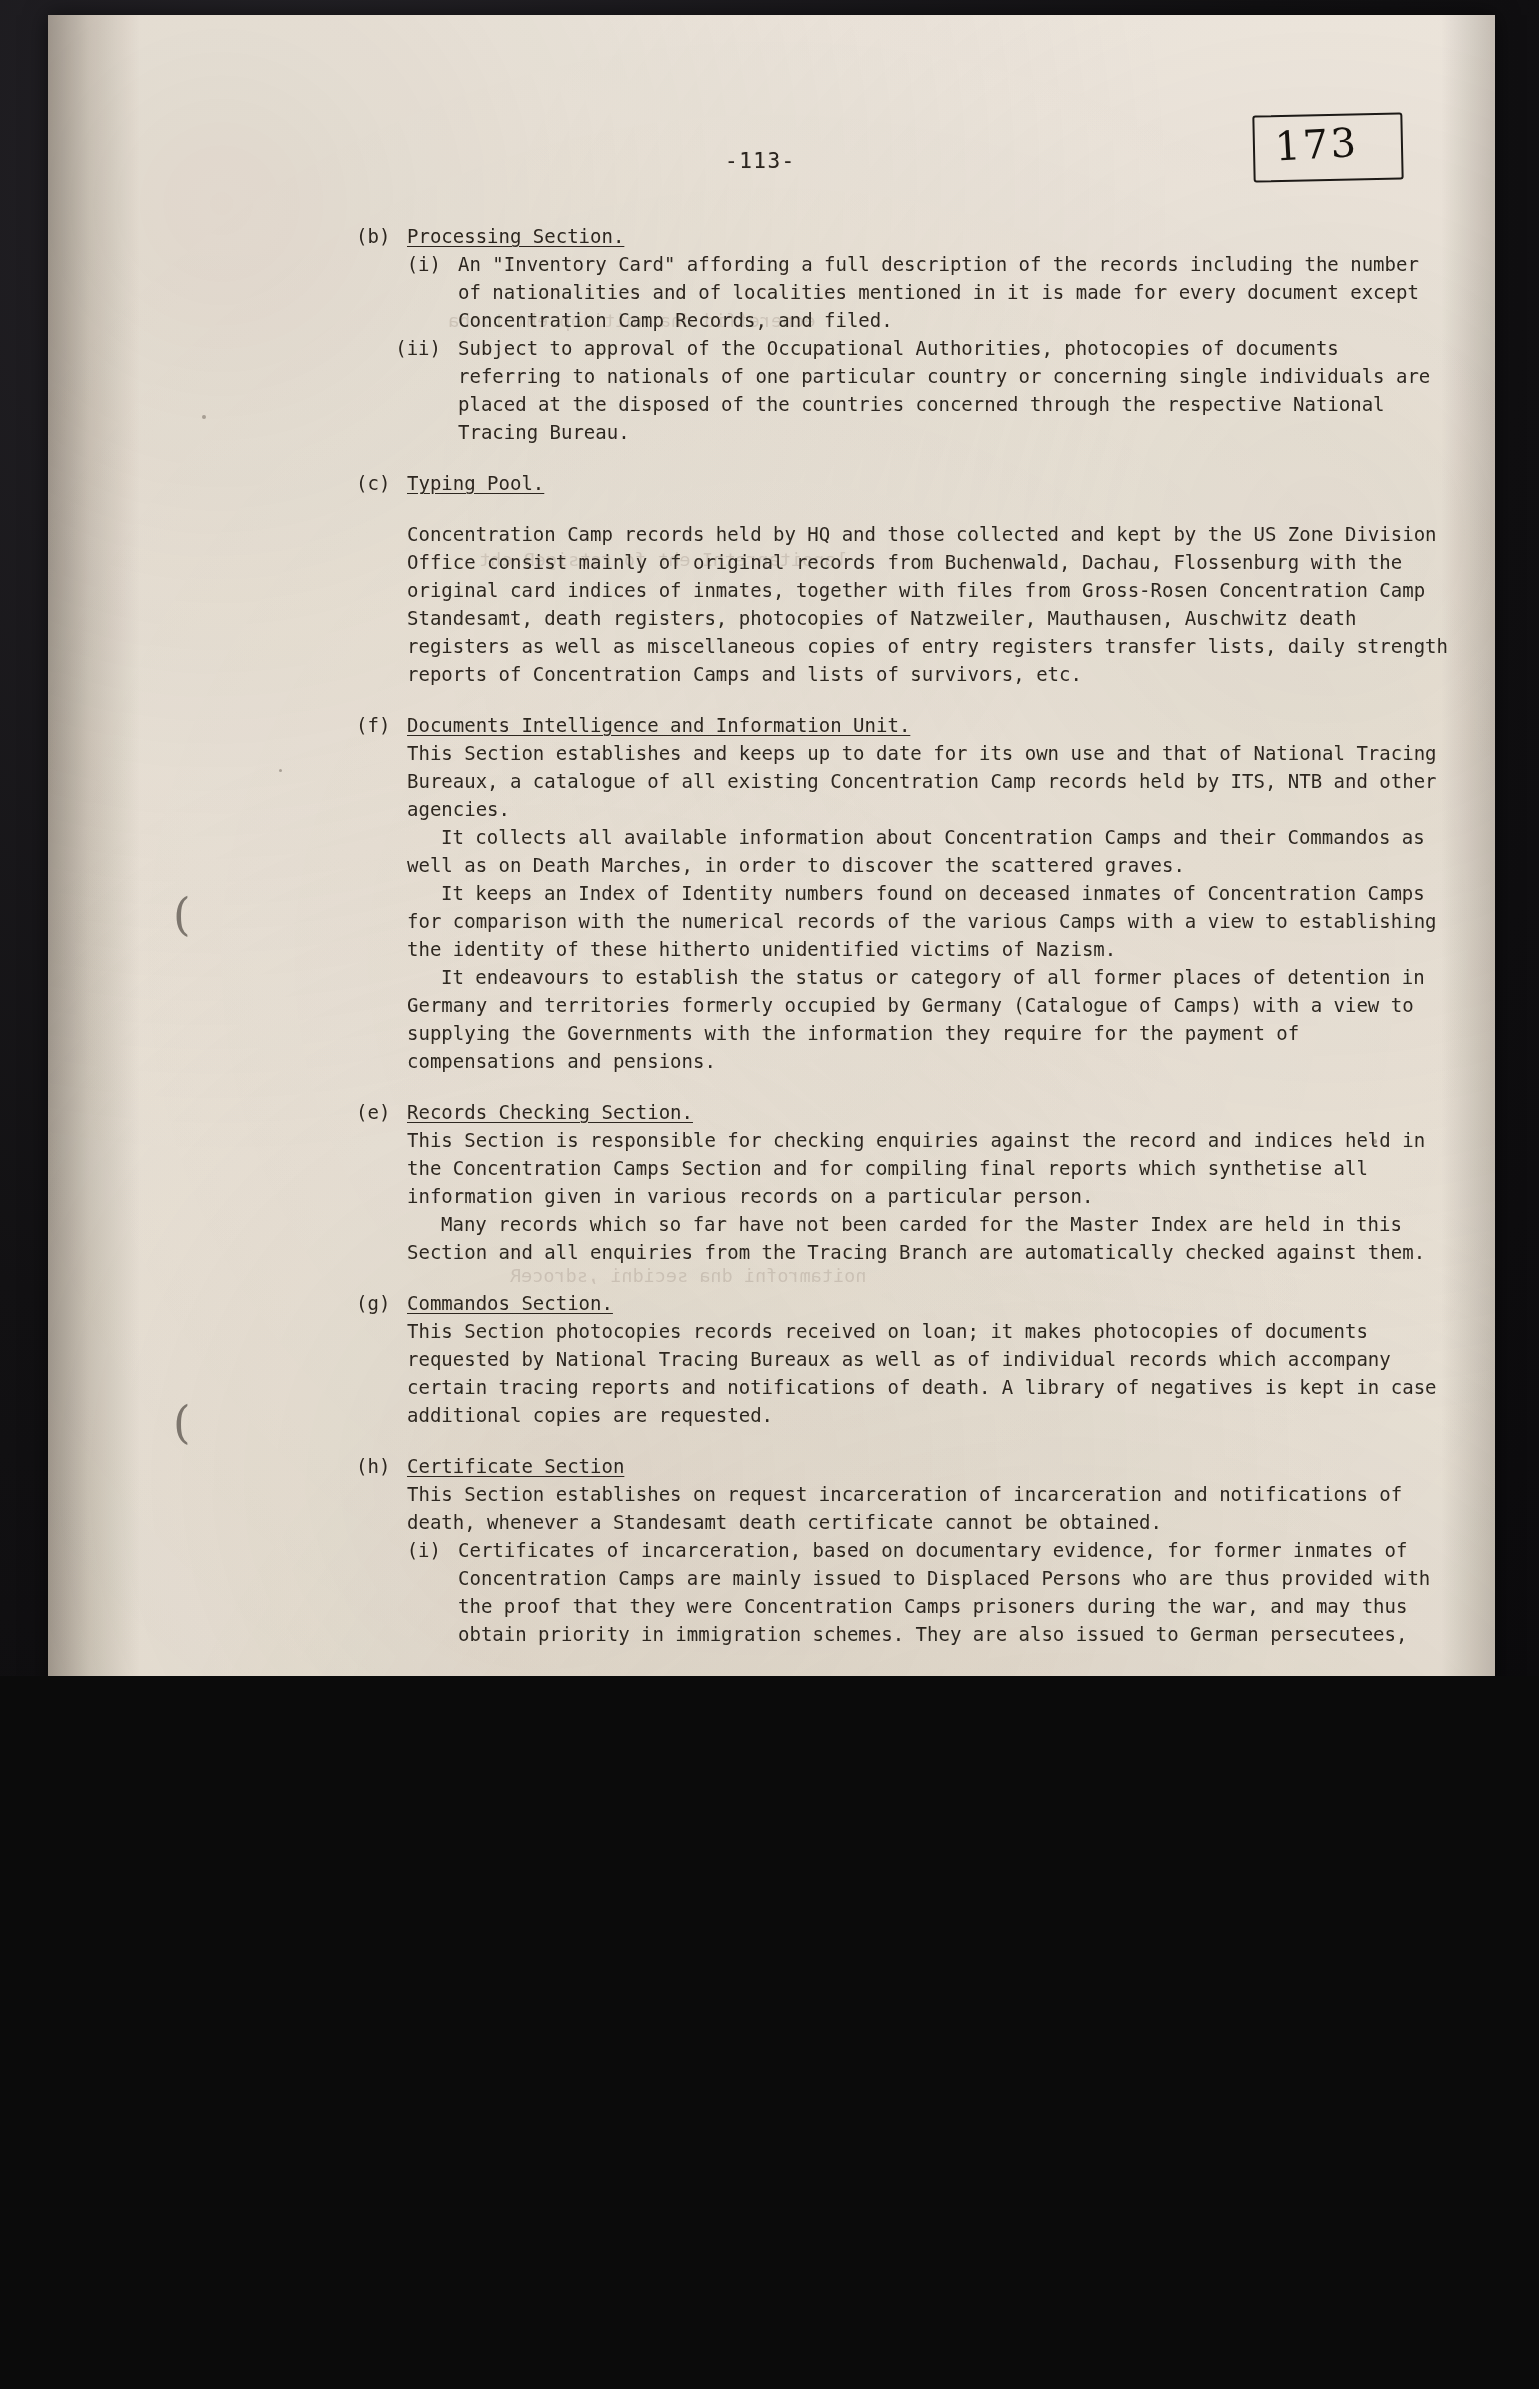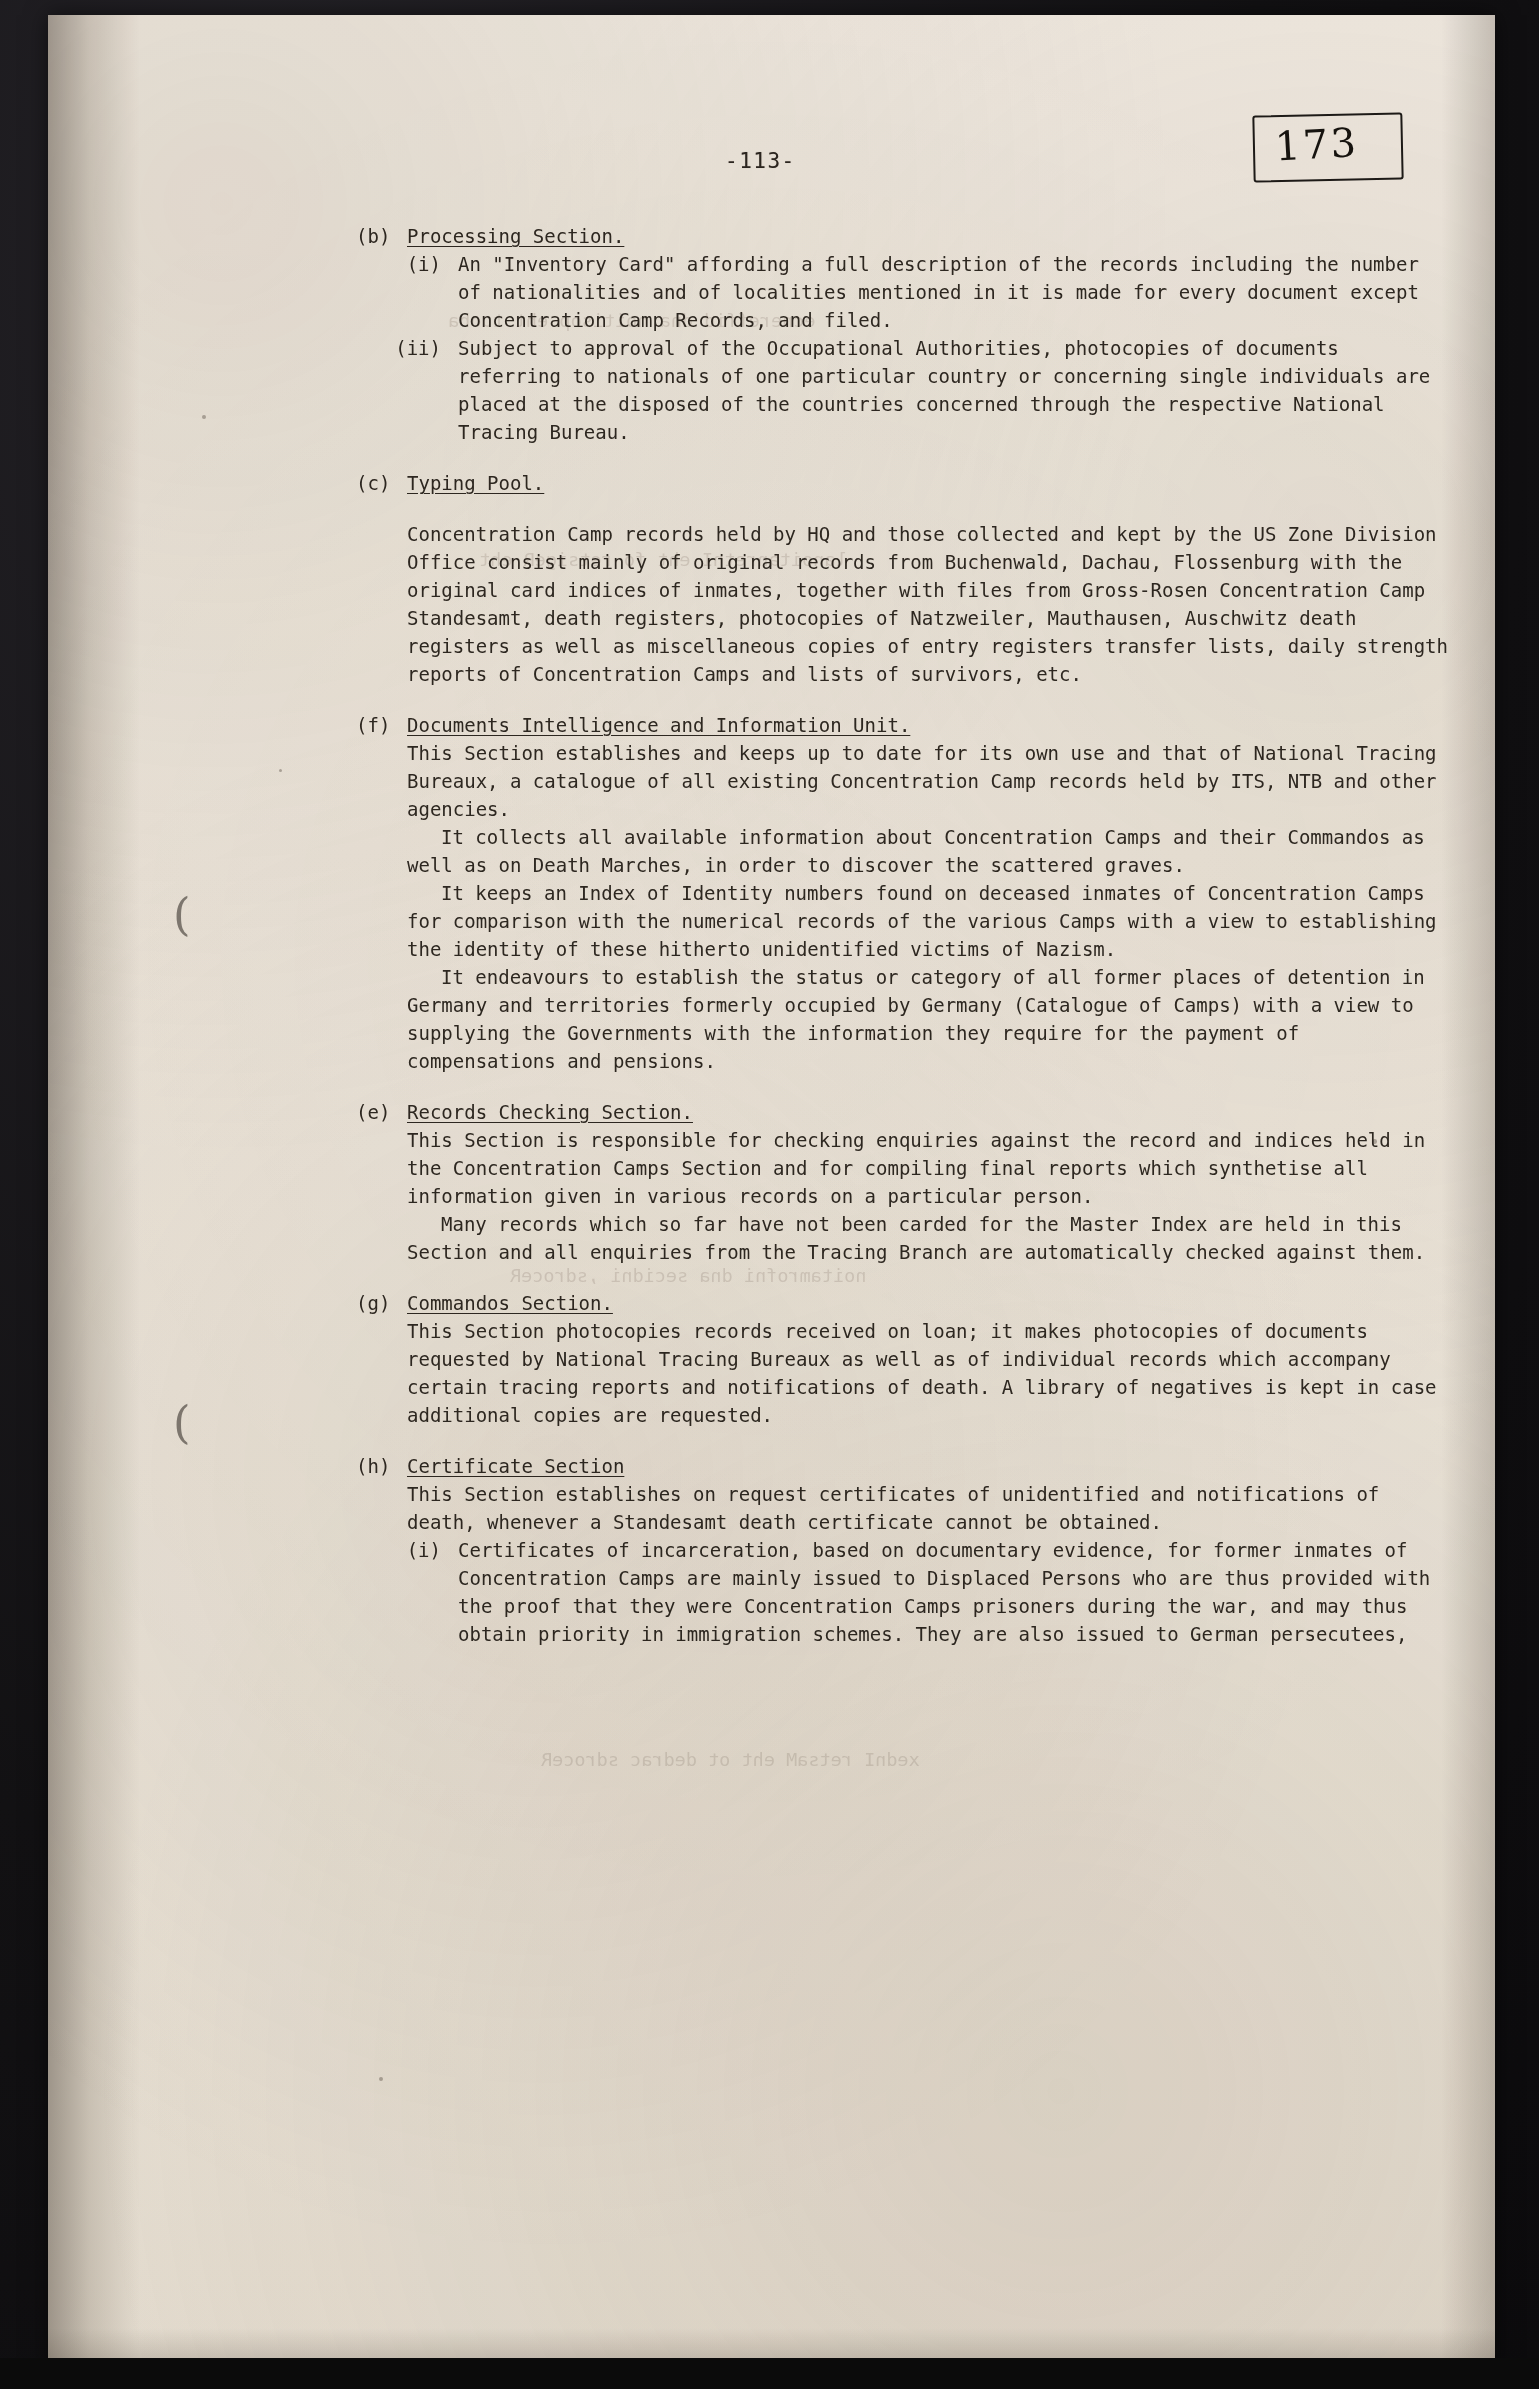--- a/index.html
+++ b/index.html
@@ -3,21 +3,21 @@
 <meta charset="utf-8">
 <style>
   html, body {
     margin: 0;
     padding: 0;
     background: #0b0b0b;
   }
   .page-root {
     position: relative;
     width: 1539px;
-    height: 2358px;
+    height: 1676px;
     background: #111012;
     overflow: hidden;
     font-family: "DejaVu Sans Mono", monospace;
   }
   
   .scan-bed {
     position: absolute;
     inset: 0;
     background:
       radial-gradient(ellipse at 20% 10%, #242227 0%, #121113 55%, #0c0b0d 100%);
@@ -247,20 +247,20 @@
         <div class="para indent1 firstline-indent">Many records which so far have not been carded for the Master Index are held in this Section and all enquiries from the Tracing Branch are automatically checked against them.</div>
       </div>
 
       <div class="sec">
         <div class="sec-head"><span class="lbl">(g)</span><span class="ttl">Commandos Section.</span></div>
         <div class="para indent1">This Section photocopies records received on loan; it makes photocopies of documents requested by National Tracing Bureaux as well as of individual records which accompany certain tracing reports and notifications of death. A library of negatives is kept in case additional copies are requested.</div>
       </div>
 
       <div class="sec">
         <div class="sec-head"><span class="lbl">(h)</span><span class="ttl">Certificate Section</span></div>
-        <div class="para indent1">This Section establishes on request certificates of unidentified and notifications of death, whenever a Standesamt death certificate cannot be obtained.</div>
+        <div class="para indent1">This Section establishes on request incarceration of incarceration and notifications of death, whenever a Standesamt death certificate cannot be obtained.</div>
         <div class="para hang"><span class="item-lbl">(i)</span><span>Certificates of incarceration, based on documentary evidence, for former inmates of Concentration Camps are mainly issued to Displaced Persons who are thus provided with the proof that they were Concentration Camps prisoners during the war, and may thus obtain priority in immigration schemes. They are also issued to German persecutees,</span></div>
       </div>
 
     </div>
   </div>
 </div>
 
 
 </body></html>

